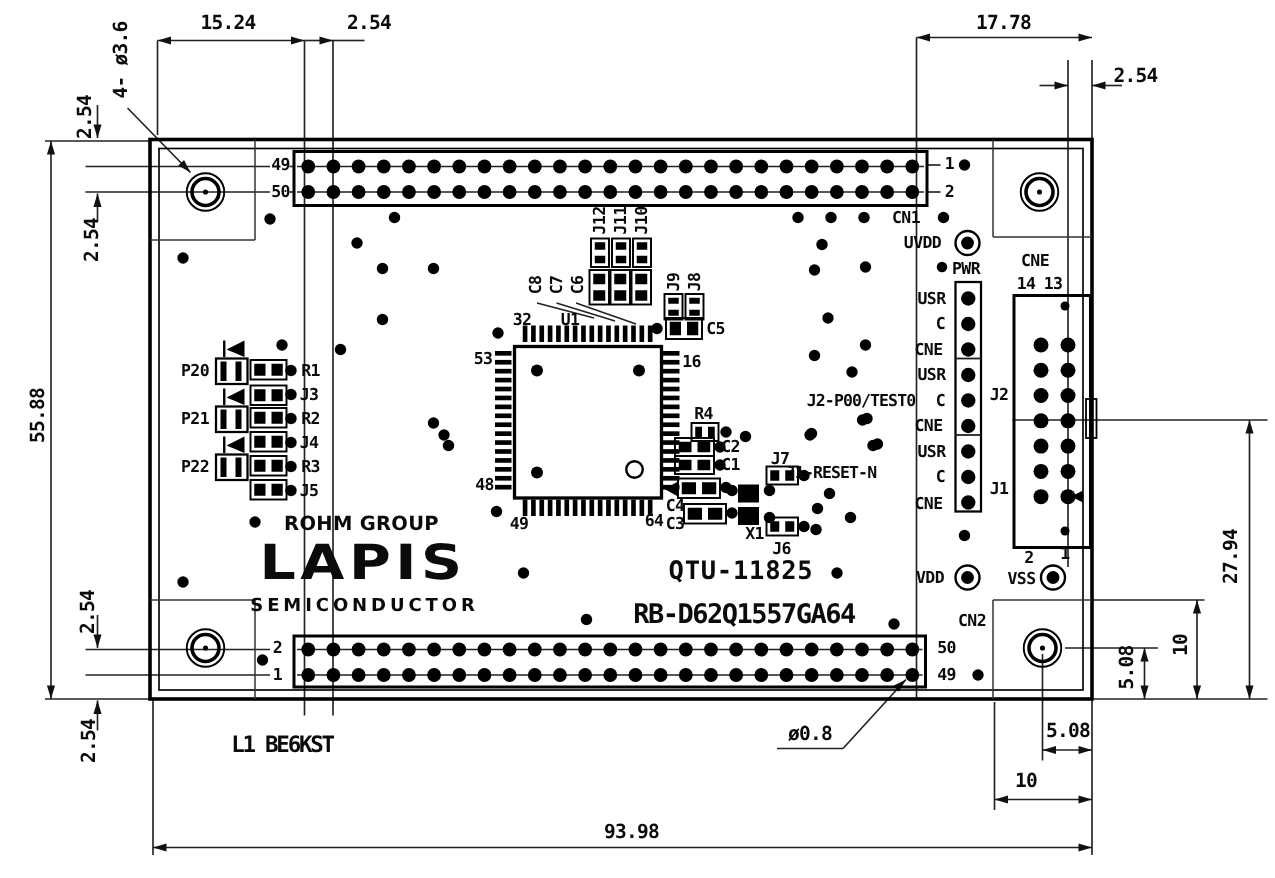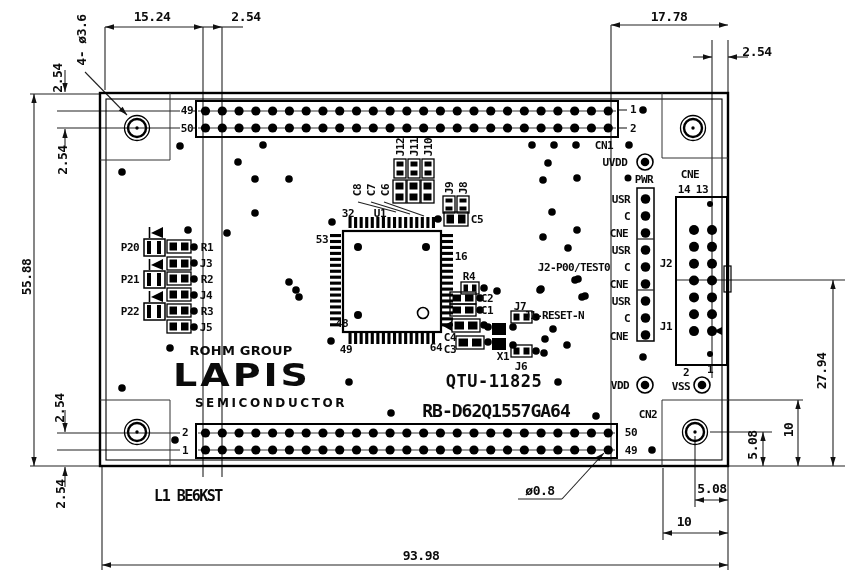--- a/index.html
+++ b/index.html
@@ -561,32 +561,32 @@
       <span class="cn rot" style="left: 428px; top: 147px;">J10</span>
       <span class="cn rot" style="left: 357px; top: 190px;">C8</span>
       <span class="cn rot" style="left: 371px; top: 190px;">C7</span>
       <span class="cn rot" style="left: 385px; top: 190px;">C6</span>
       <span class="cn rot" style="left: 449px; top: 188px;">J9</span>
       <span class="cn rot" style="left: 463px; top: 188px;">J8</span>
       <span class="cn" style="left: 477px; top: 219px;">C5</span>
       <span class="cn" style="left: 380px; top: 213px;">U1</span>
       <span class="cn" style="left: 348px; top: 213px;">32</span>
       <span class="cn" style="left: 322px; top: 239px;">53</span>
-      <span class="cn" style="left: 342px; top: 323px; text-align: center;">48</span>
+      <span class="cn" style="left: 323px; top: 323px; text-align: center;">48</span>
       <span class="cn" style="left: 346px; top: 349px;">49</span>
       <span class="cn" style="left: 436px; top: 347px;">64</span>
-      <span class="cn" style="left: 461px; top: 256px;">16</span>
+      <span class="cn" style="left: 461px; top: 241px;">16</span>
       <span class="cn" style="left: 469px; top: 276px;">R4</span>
       <span class="cn" style="left: 487px; top: 298px;">C2</span>
       <span class="cn" style="left: 487px; top: 310px;">C1</span>
       <span class="cn" style="left: 450px; top: 337px;">C4</span>
       <span class="cn" style="left: 450px; top: 349px;">C3</span>
       <span class="cn" style="left: 503px; top: 356px;">X1</span>
       <span class="cn" style="left: 520px; top: 306px;">J7</span>
       <span class="cn" style="left: 521px; top: 366px;">J6</span>
       <span class="rohm" style="left: 241px; top: 350px;">ROHM GROUP</span>
       <span class="lapis" style="left: 242px; top: 377px;">LAPIS</span>
-      <span class="semi" style="left: 243px; top: 403px; margin-left: 28px;">SEMICONDUCTOR</span>
+      <span class="semi" style="left: 243px; top: 403px;">SEMICONDUCTOR</span>
       <span class="model" style="left: 494px; top: 381px;">QTU-11825</span>
       <span class="part" style="left: 496px; top: 410px;">RB-D62Q1557GA64</span>
       <span class="l1" style="left: 188px; top: 496px;">L1 BE6KST</span>
     </div>
 </div>
 
 </body></html>

